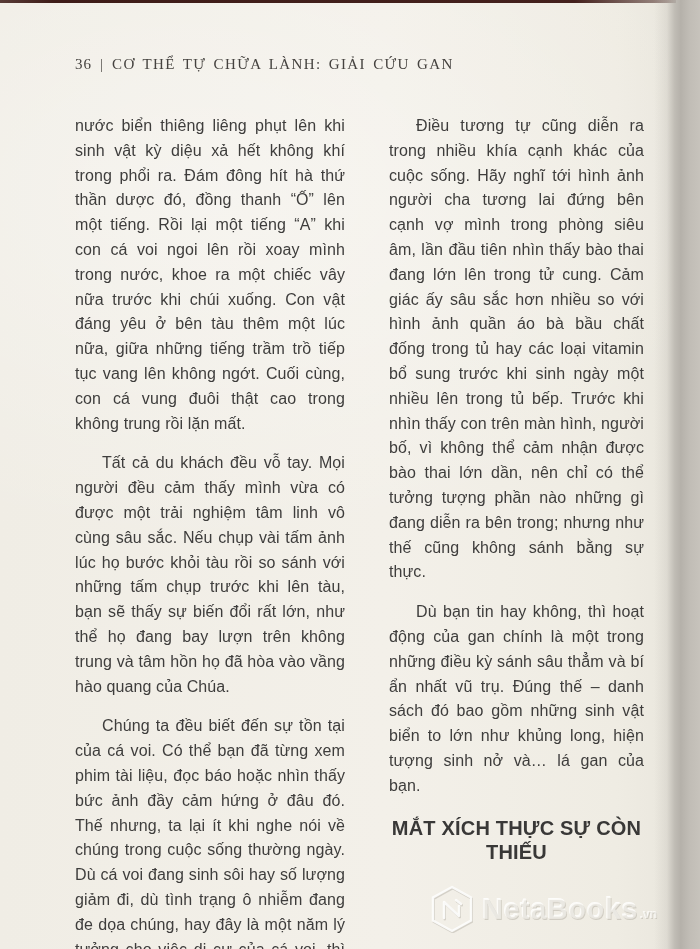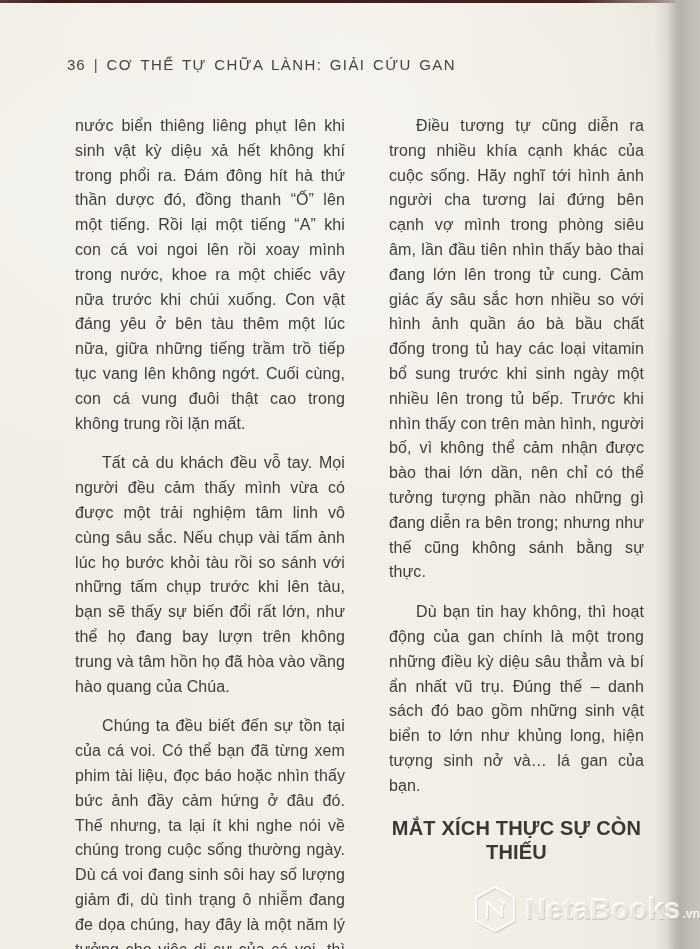--- a/index.html
+++ b/index.html
@@ -24,22 +24,22 @@
     position:absolute;top:0;right:0;width:46px;height:949px;
     background:linear-gradient(90deg,
       rgba(183,179,172,0) 0%,
       rgba(183,179,172,.25) 28%,
       rgba(178,174,167,.75) 45%,
       #b5b1aa 58%,
       #c1bdb6 78%,
       #c7c3bc 100%);
   }
   .header{
-    position:absolute;left:67px;top:56px;white-space:nowrap;
-    font-family:Liberation Sans, sans-serif;
+    position:absolute;left:75px;top:56px;white-space:nowrap;
+    font-family:Liberation Serif, serif;
     color:#45423f;font-size:15px;
   }
   .header .pagenum{letter-spacing:1px;}
   .header .sep{margin:0 9px 0 8px;color:#55524e;}
   .header .title{letter-spacing:1.4px;word-spacing:2px;}
   .col{position:absolute;top:99px;color:#3e3d3c;}
   .col p{
     margin:15px;text-align:justify;
     font-size:16px;line-height:24.8px;letter-spacing:0.1px;
     text-rendering:optimizeLegibility;
@@ -47,21 +47,21 @@
   .col p.ind{text-indent:27px;}
   .col-left{left:60px;width:300px;}
   .col-right{left:374px;width:285px;}
   .subhead{
     margin:17px 0 0 0;
     font-size:20px;font-weight:700;letter-spacing:0.2px;
     text-align:center;color:#393837;line-height:24.8px;
   }
   
   .watermark{
-    position:absolute;left:473px;top:884px;height:50px;
+    position:absolute;left:430px;top:884px;height:50px;
     display:flex;align-items:center;justify-content:flex-end;
   }
   .wm-logo{margin-right:8px;opacity:.9;}
   .wm-text{
     font-size:29px;font-weight:700;letter-spacing:0.5px;
     color:rgba(250,248,243,.55);
     text-shadow:0.7px 1.2px 0 rgba(168,163,152,.45),
                 -0.6px -0.6px 0 rgba(255,255,255,.85);
   }
   .wm-tld{
@@ -84,21 +84,21 @@
   </header>
 
   <section class="col col-left">
     <p>nước biển thiêng liêng phụt lên khi sinh vật kỳ diệu xả hết không khí trong phổi ra. Đám đông hít hà thứ thần dược đó, đồng thanh “Ố” lên một tiếng. Rồi lại một tiếng “A” khi con cá voi ngoi lên rồi xoay mình trong nước, khoe ra một chiếc vây nữa trước khi chúi xuống. Con vật đáng yêu ở bên tàu thêm một lúc nữa, giữa những tiếng trầm trồ tiếp tục vang lên không ngớt. Cuối cùng, con cá vung đuôi thật cao trong không trung rồi lặn mất.</p>
     <p class="ind">Tất cả du khách đều vỗ tay. Mọi người đều cảm thấy mình vừa có được một trải nghiệm tâm linh vô cùng sâu sắc. Nếu chụp vài tấm ảnh lúc họ bước khỏi tàu rồi so sánh với những tấm chụp trước khi lên tàu, bạn sẽ thấy sự biến đổi rất lớn, như thể họ đang bay lượn trên không trung và tâm hồn họ đã hòa vào vầng hào quang của Chúa.</p>
     <p class="ind">Chúng ta đều biết đến sự tồn tại của cá voi. Có thể bạn đã từng xem phim tài liệu, đọc báo hoặc nhìn thấy bức ảnh đầy cảm hứng ở đâu đó. Thế nhưng, ta lại ít khi nghe nói về chúng trong cuộc sống thường ngày. Dù cá voi đang sinh sôi hay số lượng giảm đi, dù tình trạng ô nhiễm đang đe dọa chúng, hay đây là một năm lý tưởng cho việc di cư của cá voi, thì cũng không bao giờ là tin tức được chú ý nhất. Cá voi sinh sống khuất tầm mắt chúng ta, mà chúng ta lại là kiểu “phải</p>
   </section>
 
   <section class="col col-right">
     <p class="ind">Điều tương tự cũng diễn ra trong nhiều khía cạnh khác của cuộc sống. Hãy nghĩ tới hình ảnh người cha tương lai đứng bên cạnh vợ mình trong phòng siêu âm, lần đầu tiên nhìn thấy bào thai đang lớn lên trong tử cung. Cảm giác ấy sâu sắc hơn nhiều so với hình ảnh quần áo bà bầu chất đống trong tủ hay các loại vitamin bổ sung trước khi sinh ngày một nhiều lên trong tủ bếp. Trước khi nhìn thấy con trên màn hình, người bố, vì không thể cảm nhận được bào thai lớn dần, nên chỉ có thể tưởng tượng phần nào những gì đang diễn ra bên trong; nhưng như thế cũng không sánh bằng sự thực.</p>
-    <p class="ind">Dù bạn tin hay không, thì hoạt động của gan chính là một trong những điều kỳ diệu sâu thẳm và bí ẩn nhất vũ trụ. Đúng thế – danh sách đó bao gồm những sinh vật biển to lớn như khủng long, hiện tượng sinh nở và… lá gan của bạn.</p>
+    <p class="ind">Dù bạn tin hay không, thì hoạt động của gan chính là một trong những điều kỳ sánh sâu thẳm và bí ẩn nhất vũ trụ. Đúng thế – danh sách đó bao gồm những sinh vật biển to lớn như khủng long, hiện tượng sinh nở và… lá gan của bạn.</p>
     <h2 class="subhead">MẮT XÍCH THỰC SỰ CÒN THIẾU</h2>
   </section>
 
   <div class="watermark">
     <svg class="wm-logo" width="44" height="48" viewBox="0 0 44 48" fill="none" xmlns="http://www.w3.org/2000/svg">
 
       <g stroke="rgba(168,163,152,0.45)" stroke-width="2.4" transform="translate(0.8,1.2)">
         <path d="M22 2 L41 12.5 V35.5 L22 46 L3 35.5 V12.5 Z"></path>
         <path d="M14 33 V17 L29 31 V21" stroke-linecap="round" stroke-linejoin="round"></path>
         <path d="M26 15 L31 19" stroke-linecap="round"></path>

